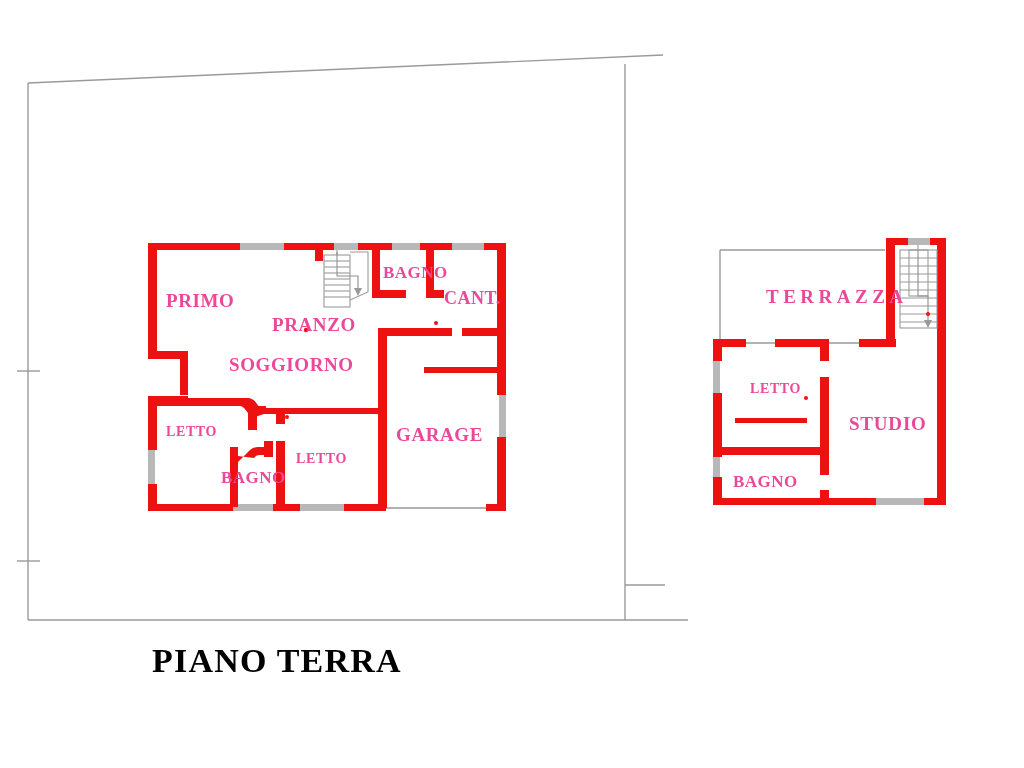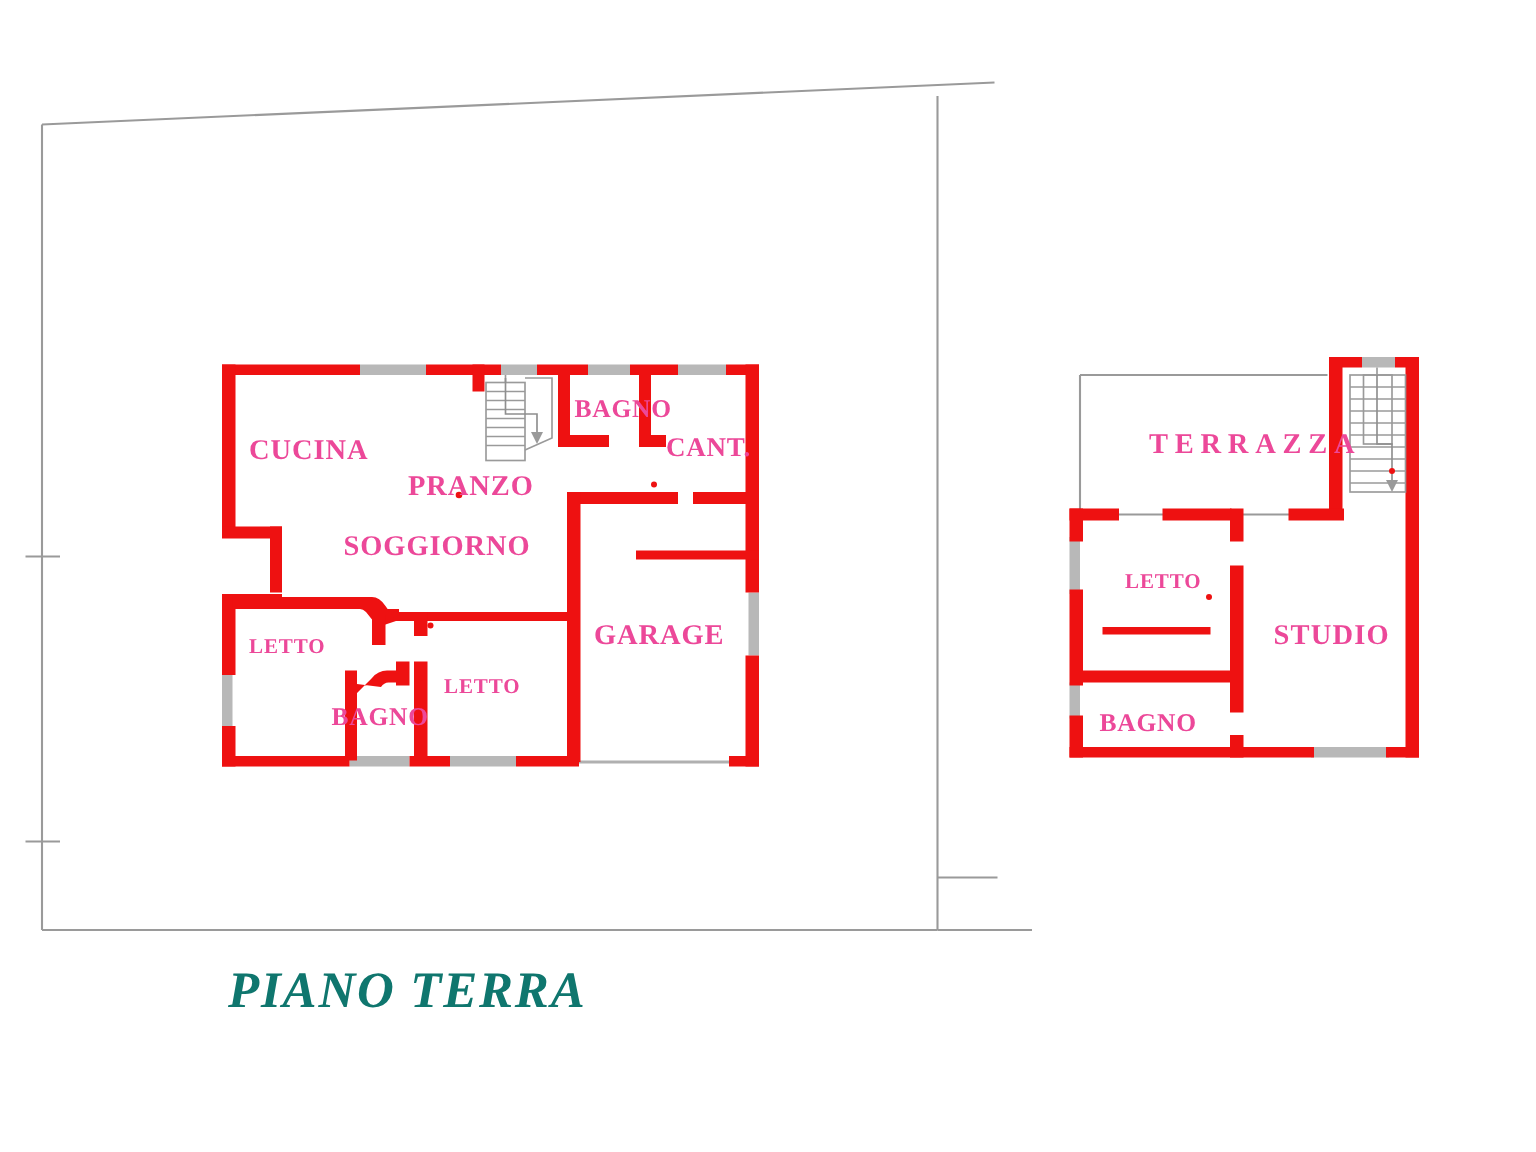--- a/index.html
+++ b/index.html
@@ -18,24 +18,23 @@
     font-weight:700;
     color:#ec4899;
     white-space:nowrap;
     line-height:1;
     -webkit-font-smoothing:antialiased;
   }
   .floor-title{
     position:absolute;
     font-family:"Liberation Serif", serif;
     font-weight:700;
-    color:#0f766e;
+    color:#000000;
     white-space:nowrap;
     line-height:1;
-    font-style:italic;
   }
   .t-cucina   {font-size:19px;letter-spacing:0.6px;}
   .t-pranzo   {font-size:19px;letter-spacing:0.6px;margin-left:19px;}
   .t-soggiorno{font-size:19px;letter-spacing:0.6px;}
   .t-letto    {font-size:14px;letter-spacing:0.6px;}
   .t-bagno    {font-size:17px;letter-spacing:0.5px;}
   .t-cant     {font-size:18px;letter-spacing:0.5px;}
   .t-garage   {font-size:19px;letter-spacing:0.6px;}
   .t-terrazza {font-size:19px;letter-spacing:4.5px;}
   .t-studio   {font-size:19px;letter-spacing:0.8px;}
@@ -222,27 +221,27 @@
           <path d="M 918 250 L 918 296 L 928 296 L 928 322"></path>
         </g>
         <path d="M 928 328 L 924 320 L 932 320 Z" fill="#9a9a9a"></path>
       </g>
 
       <circle cx="928" cy="314" r="2" fill="#ee1111"></circle>
       <circle cx="806" cy="398" r="2" fill="#ee1111"></circle>
     </g>
   </svg>
 
-  <div class="room-label t-cucina" style="left:166px;top:291px;">CUCINA</div>
+  <div class="room-label t-cucina" style="left:166px;top:291px;">PRIMO</div>
   <div class="room-label t-pranzo" style="left:253px;top:315px;">PRANZO</div>
   <div class="room-label t-soggiorno" style="left:229px;top:355px;">SOGGIORNO</div>
   <div class="room-label t-letto" style="left:166px;top:425px;">LETTO</div>
   <div class="room-label t-bagno" style="left:221px;top:469px;">BAGNO</div>
   <div class="room-label t-letto" style="left:296px;top:452px;">LETTO</div>
-  <div class="room-label t-garage" style="left:396px;top:414px;">GARAGE</div>
+  <div class="room-label t-garage" style="left:396px;top:425px;">GARAGE</div>
   <div class="room-label t-bagno" style="left:383px;top:264px;">BAGNO</div>
   <div class="room-label t-cant" style="left:444px;top:289px;">CANT.</div>
 
   <div class="room-label t-terrazza" style="left:766px;top:287px;text-align:right;">TERRAZZA</div>
   <div class="room-label t-letto" style="left:750px;top:382px;">LETTO</div>
   <div class="room-label t-studio" style="left:849px;top:414px;">STUDIO</div>
   <div class="room-label t-bagno" style="left:733px;top:473px;">BAGNO</div>
 
   <div class="floor-title title-main" style="left:152px;top:644px;">PIANO TERRA</div>
 

